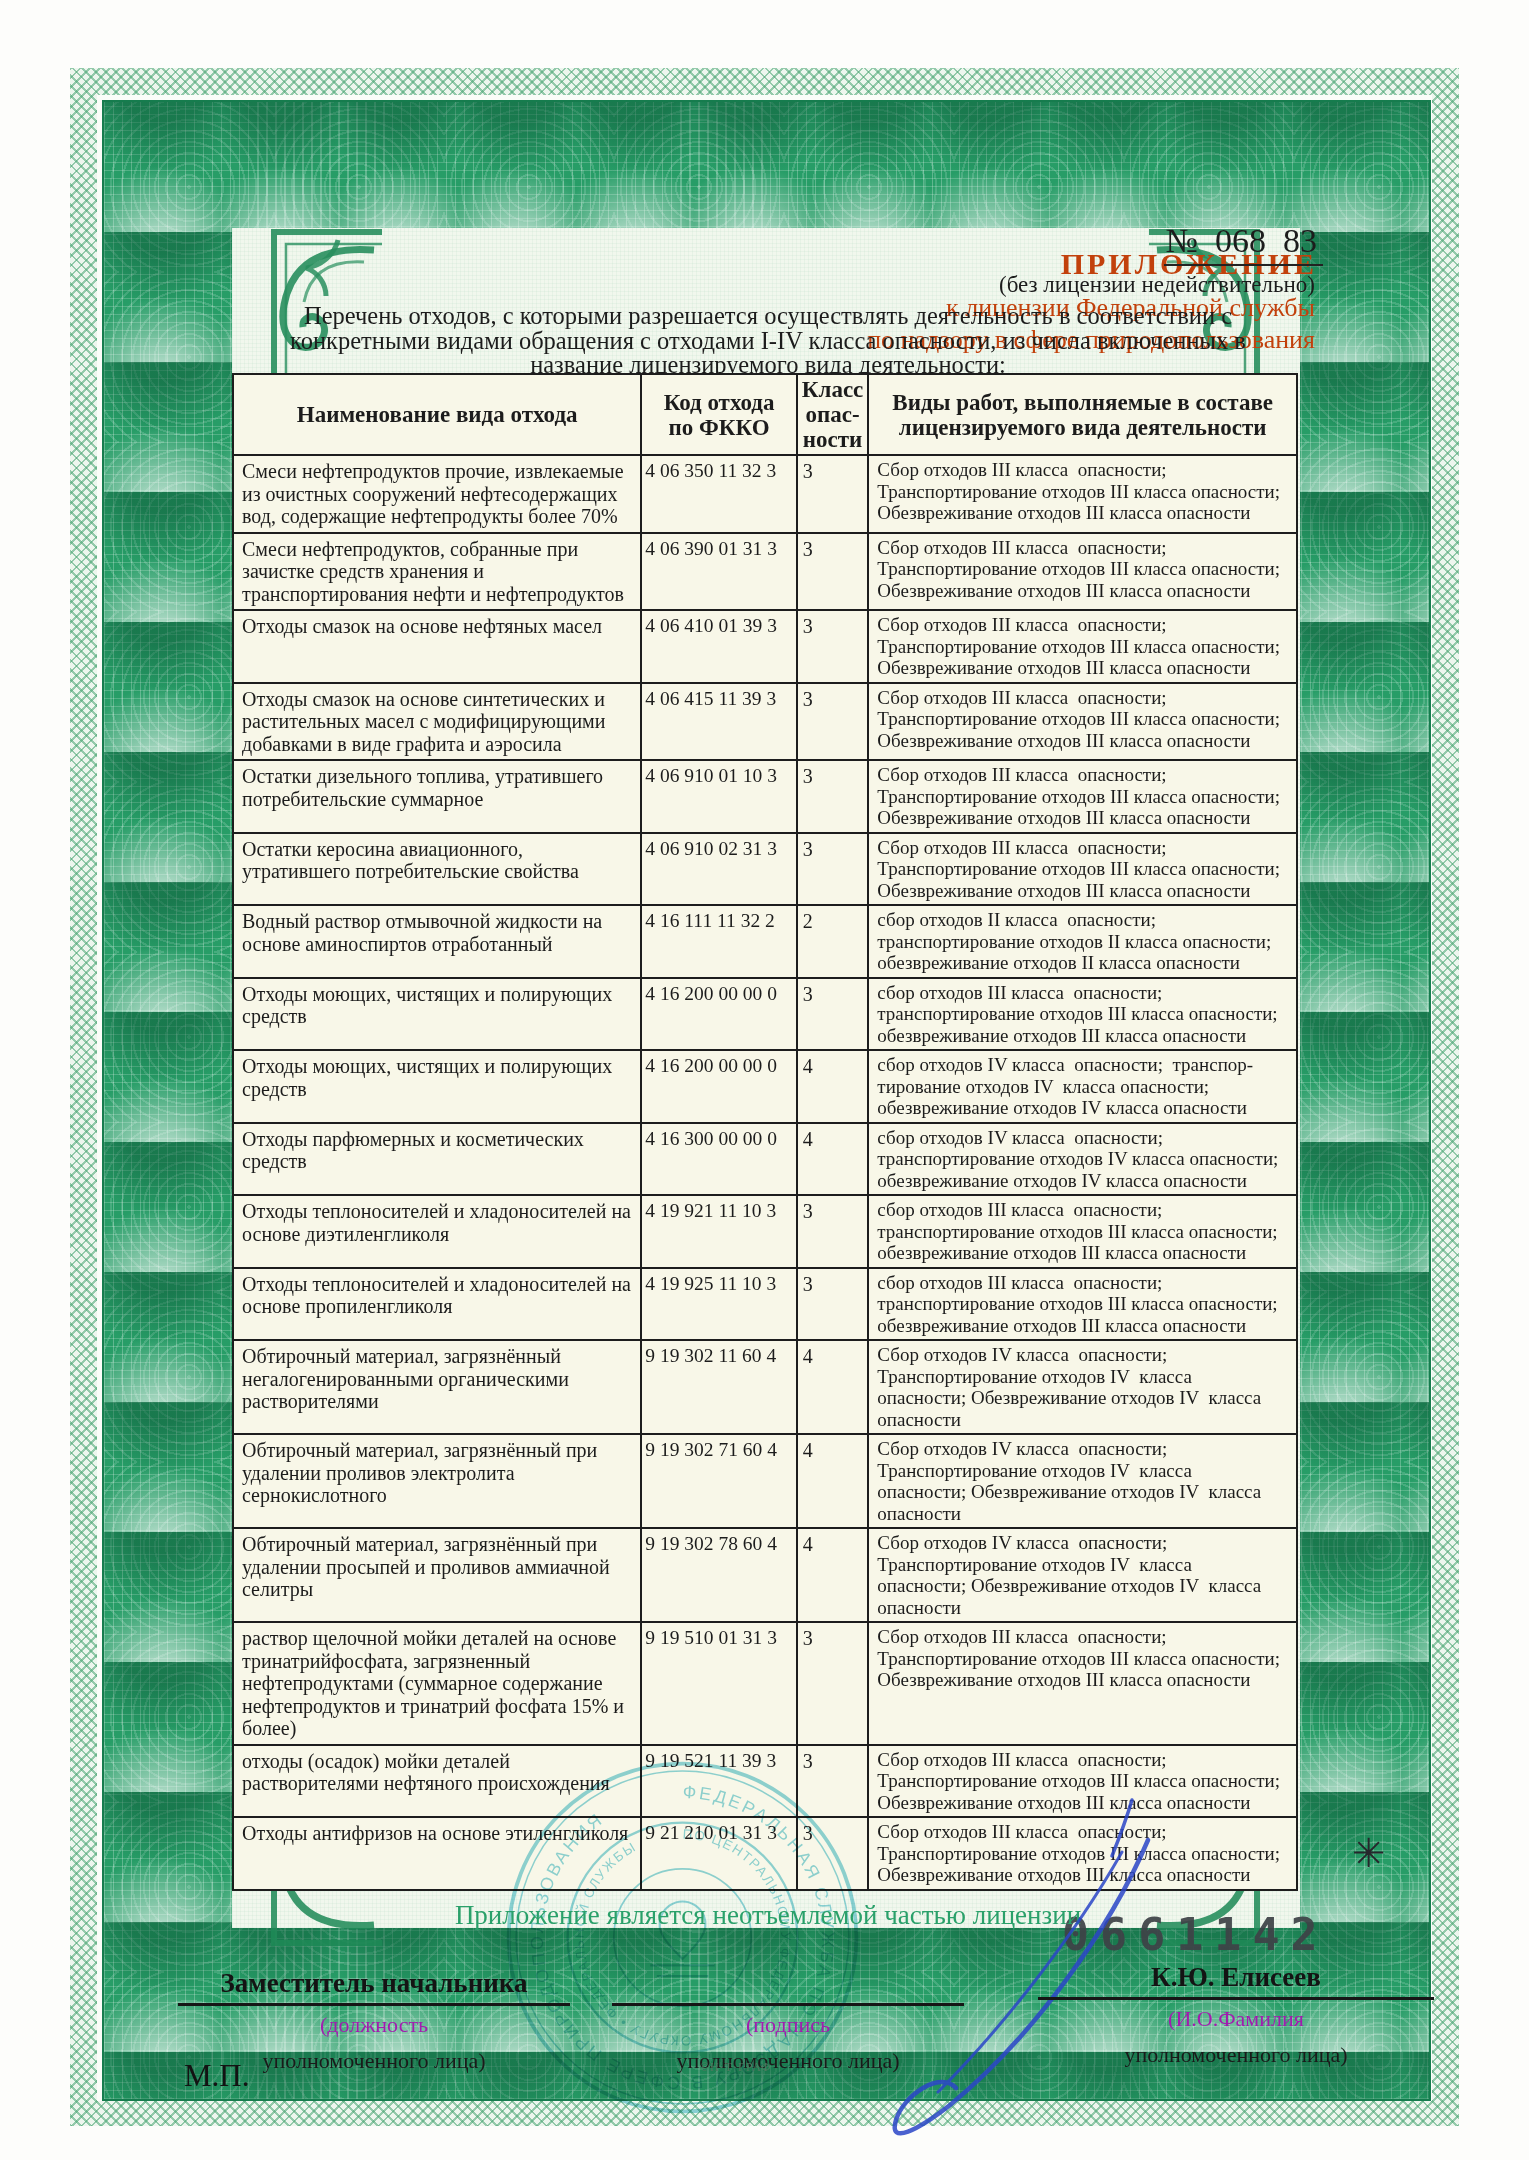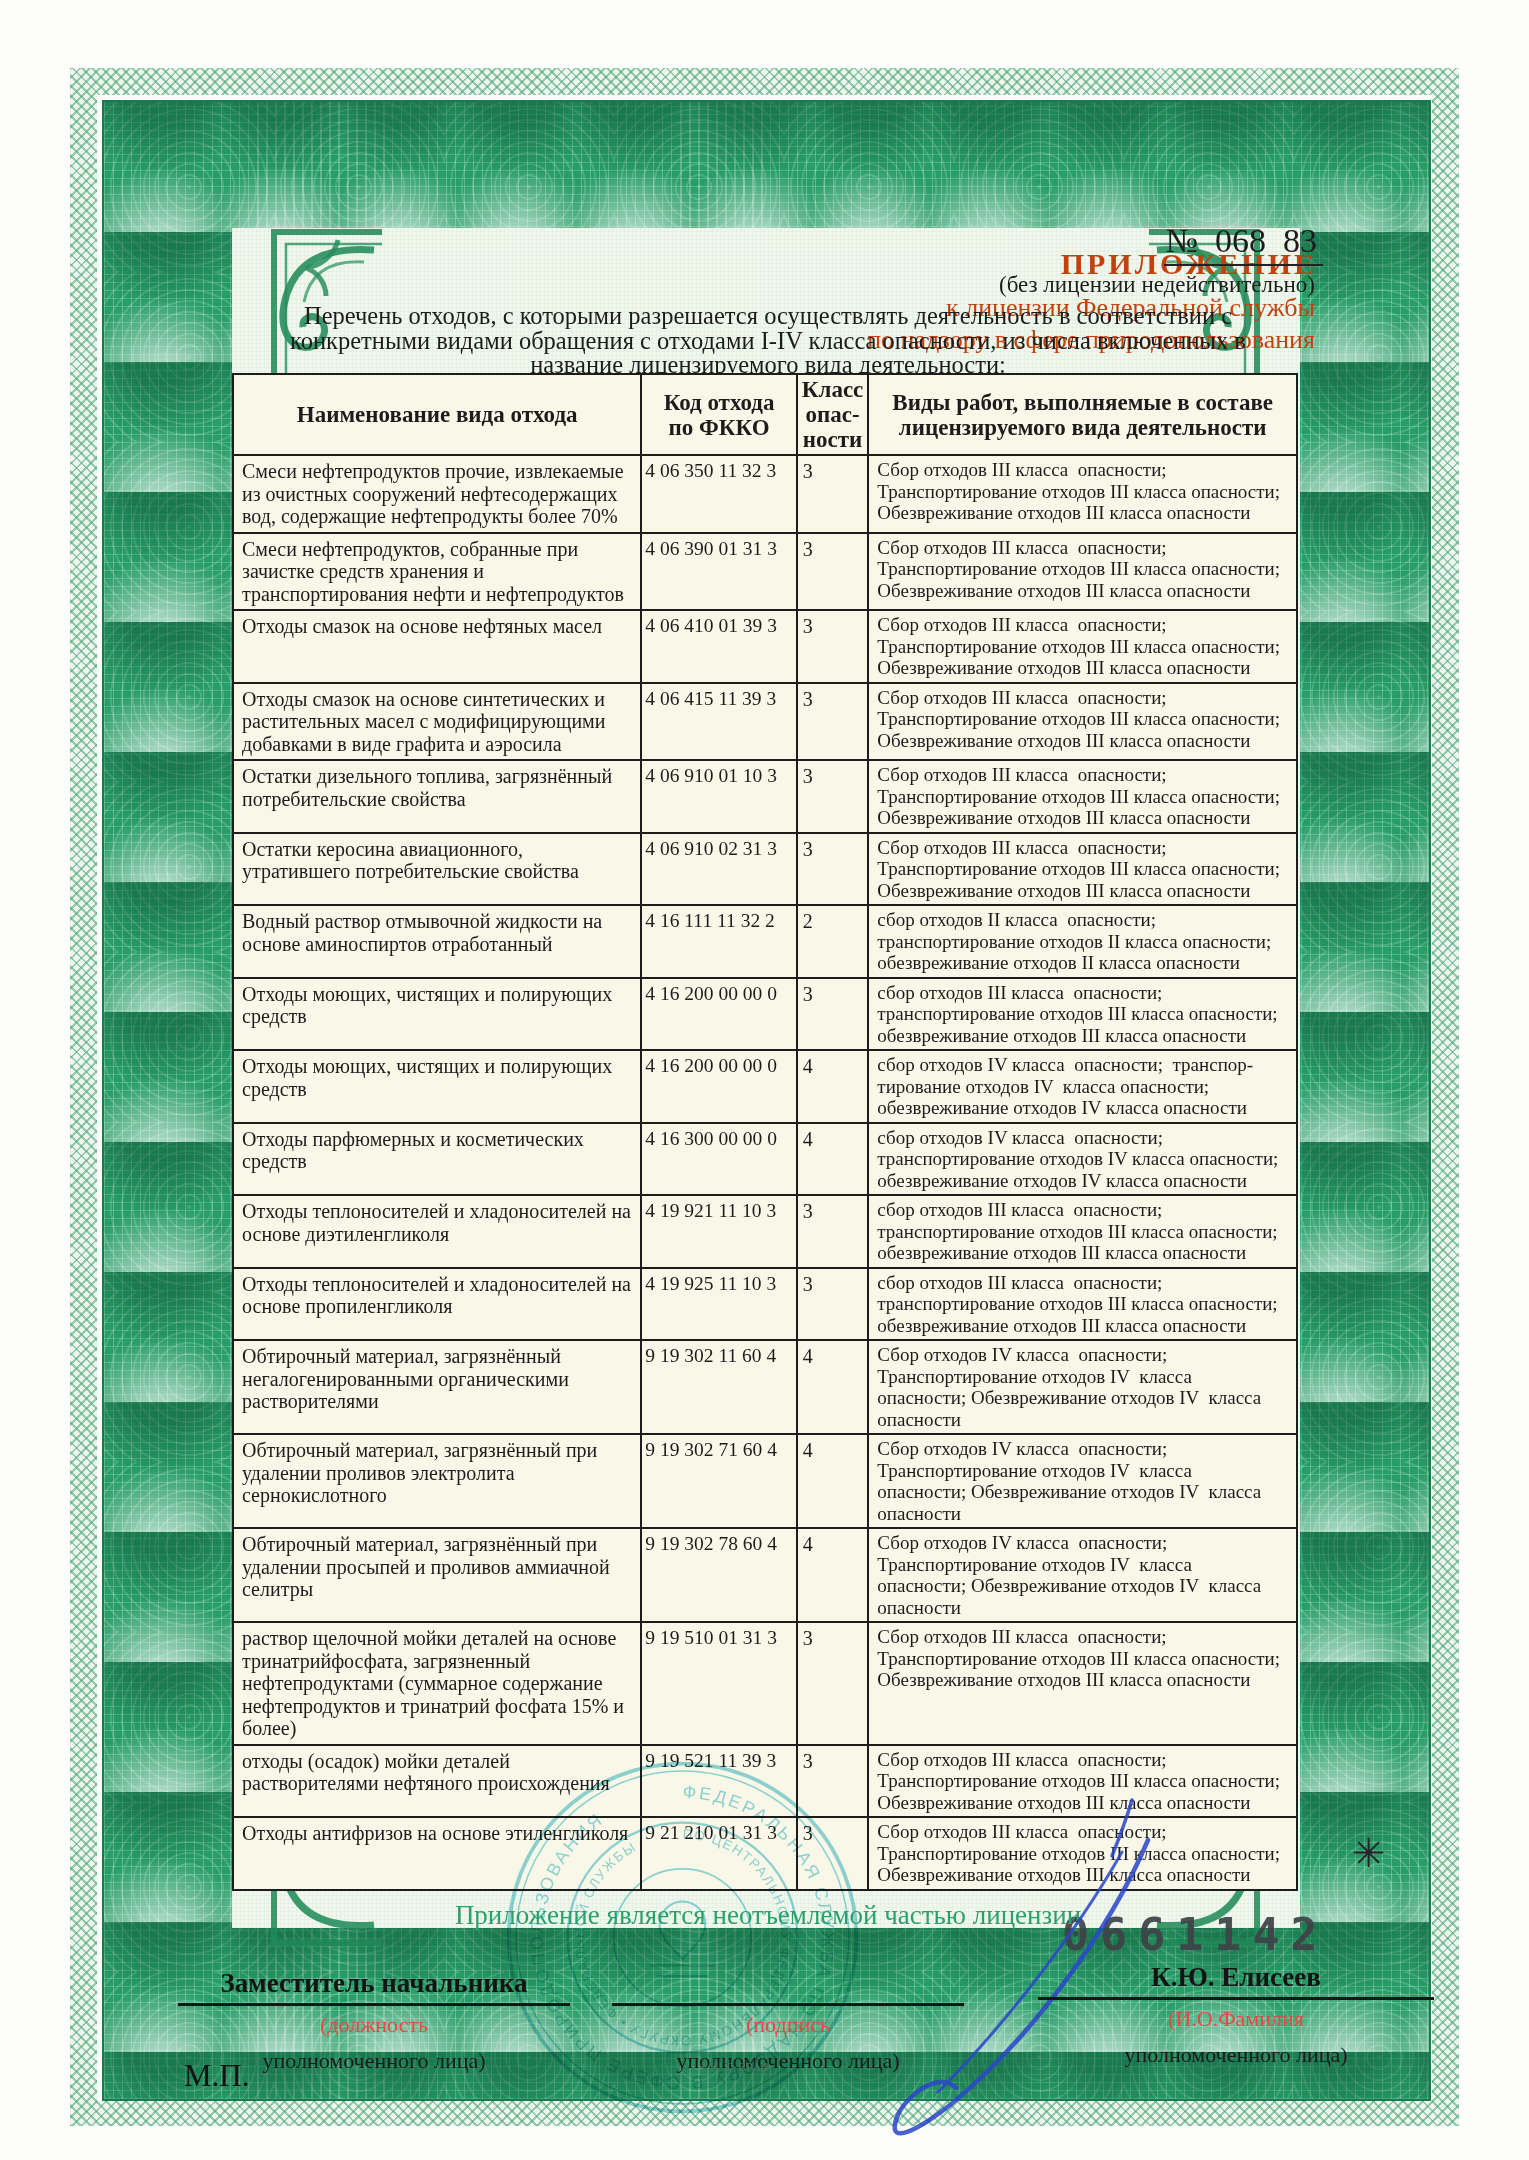--- a/index.html
+++ b/index.html
@@ -73,21 +73,21 @@
           font-size:45px;font-weight:700;letter-spacing:11px;color:#3e4247;opacity:.92;}
   .serial-mark{left:1352px;top:1830px;z-index:9;font-size:40px;color:#26262c;font-family:"DejaVu Sans",sans-serif;}
   .appendix-note{left:232px;top:1900px;width:1072px;text-align:center;z-index:9;
                  font-size:27px;color:#2aa06a;}
   .signature{left:780px;top:1740px;width:420px;height:420px;z-index:10;pointer-events:none;}
 
   
   .sign{z-index:11;text-align:center;}
   .sign .val{font-size:27px;font-weight:bold;color:#141414;}
   .sign .line{border-bottom:3px solid #161616;height:0;margin-top:4px;}
-  .sign .cap{font-size:22px;margin-top:6px;color:#ef4444;}
+  .sign .cap{font-size:22px;margin-top:6px;color:#a21caf;}
   .sign .cap2{font-size:22px;margin-top:10px;color:#1a1a1a;}
   .s-left{left:178px;top:1968px;width:392px;}
   .s-mid{left:612px;top:1968px;width:352px;}
   .s-mid .val{visibility:hidden;}
   .s-right{left:1038px;top:1962px;width:396px;}
   .mp{left:184px;top:2058px;font-size:31px;z-index:11;color:#131313;}
   .printer{left:700px;top:2060px;font-size:12px;color:#4e7a60;z-index:11;letter-spacing:1px;}
 </style>
 </head>
 <body>
@@ -202,21 +202,21 @@
           <td class="c-name">Отходы смазок на основе синтетических и растительных масел с модифицирующими добавками в виде графита и аэросила</td>
           <td class="c-code">4 06 415 11 39 3</td>
           <td class="c-cls">3</td>
           <td class="c-works">
             <div class="wline">Сбор отходов III класса  опасности;</div>
             <div class="wline">Транспортирование отходов III класса опасности;</div>
             <div class="wline">Обезвреживание отходов III класса опасности</div>
           </td>
         </tr>
         <tr>
-          <td class="c-name">Остатки дизельного топлива, загрязнённый потребительские свойства</td>
+          <td class="c-name">Остатки дизельного топлива, утратившего потребительские суммарное</td>
           <td class="c-code">4 06 910 01 10 3</td>
           <td class="c-cls">3</td>
           <td class="c-works">
             <div class="wline">Сбор отходов III класса  опасности;</div>
             <div class="wline">Транспортирование отходов III класса опасности;</div>
             <div class="wline">Обезвреживание отходов III класса опасности</div>
           </td>
         </tr>
         <tr>
           <td class="c-name">Остатки керосина авиационного, утратившего потребительские свойства</td>

